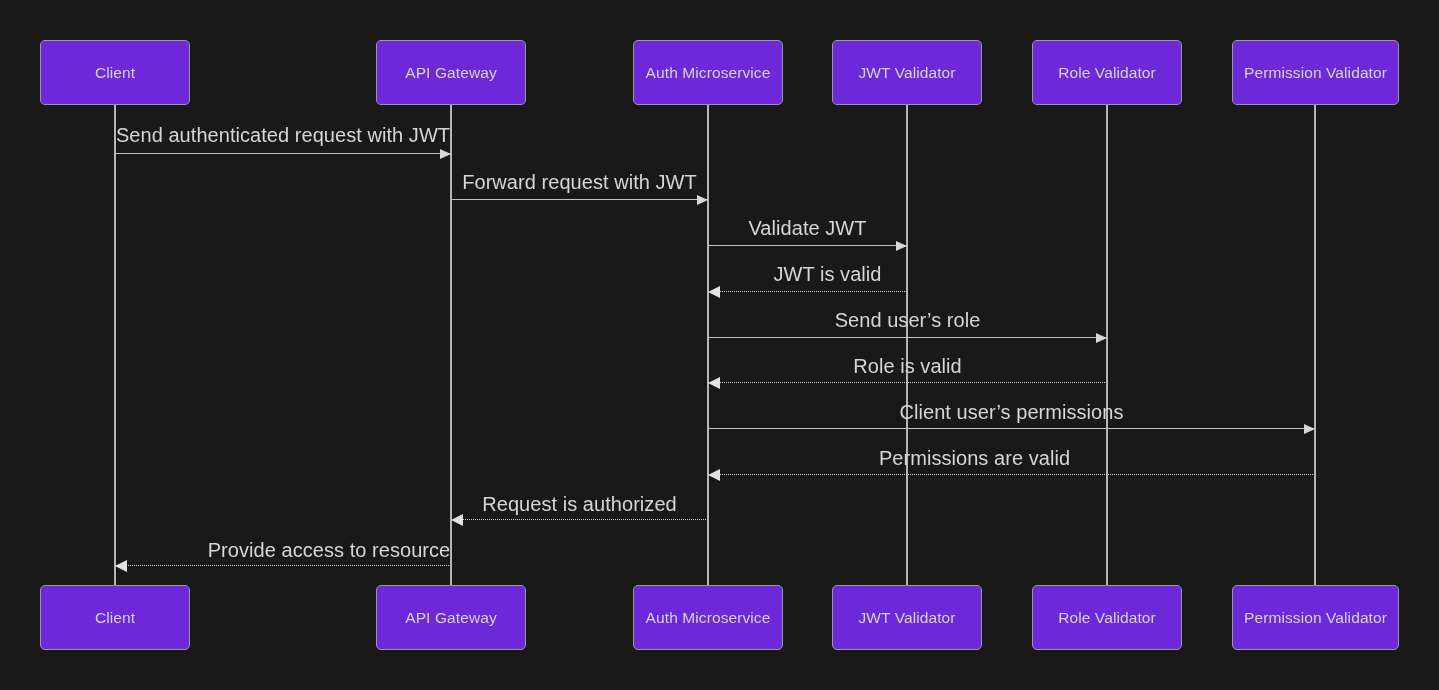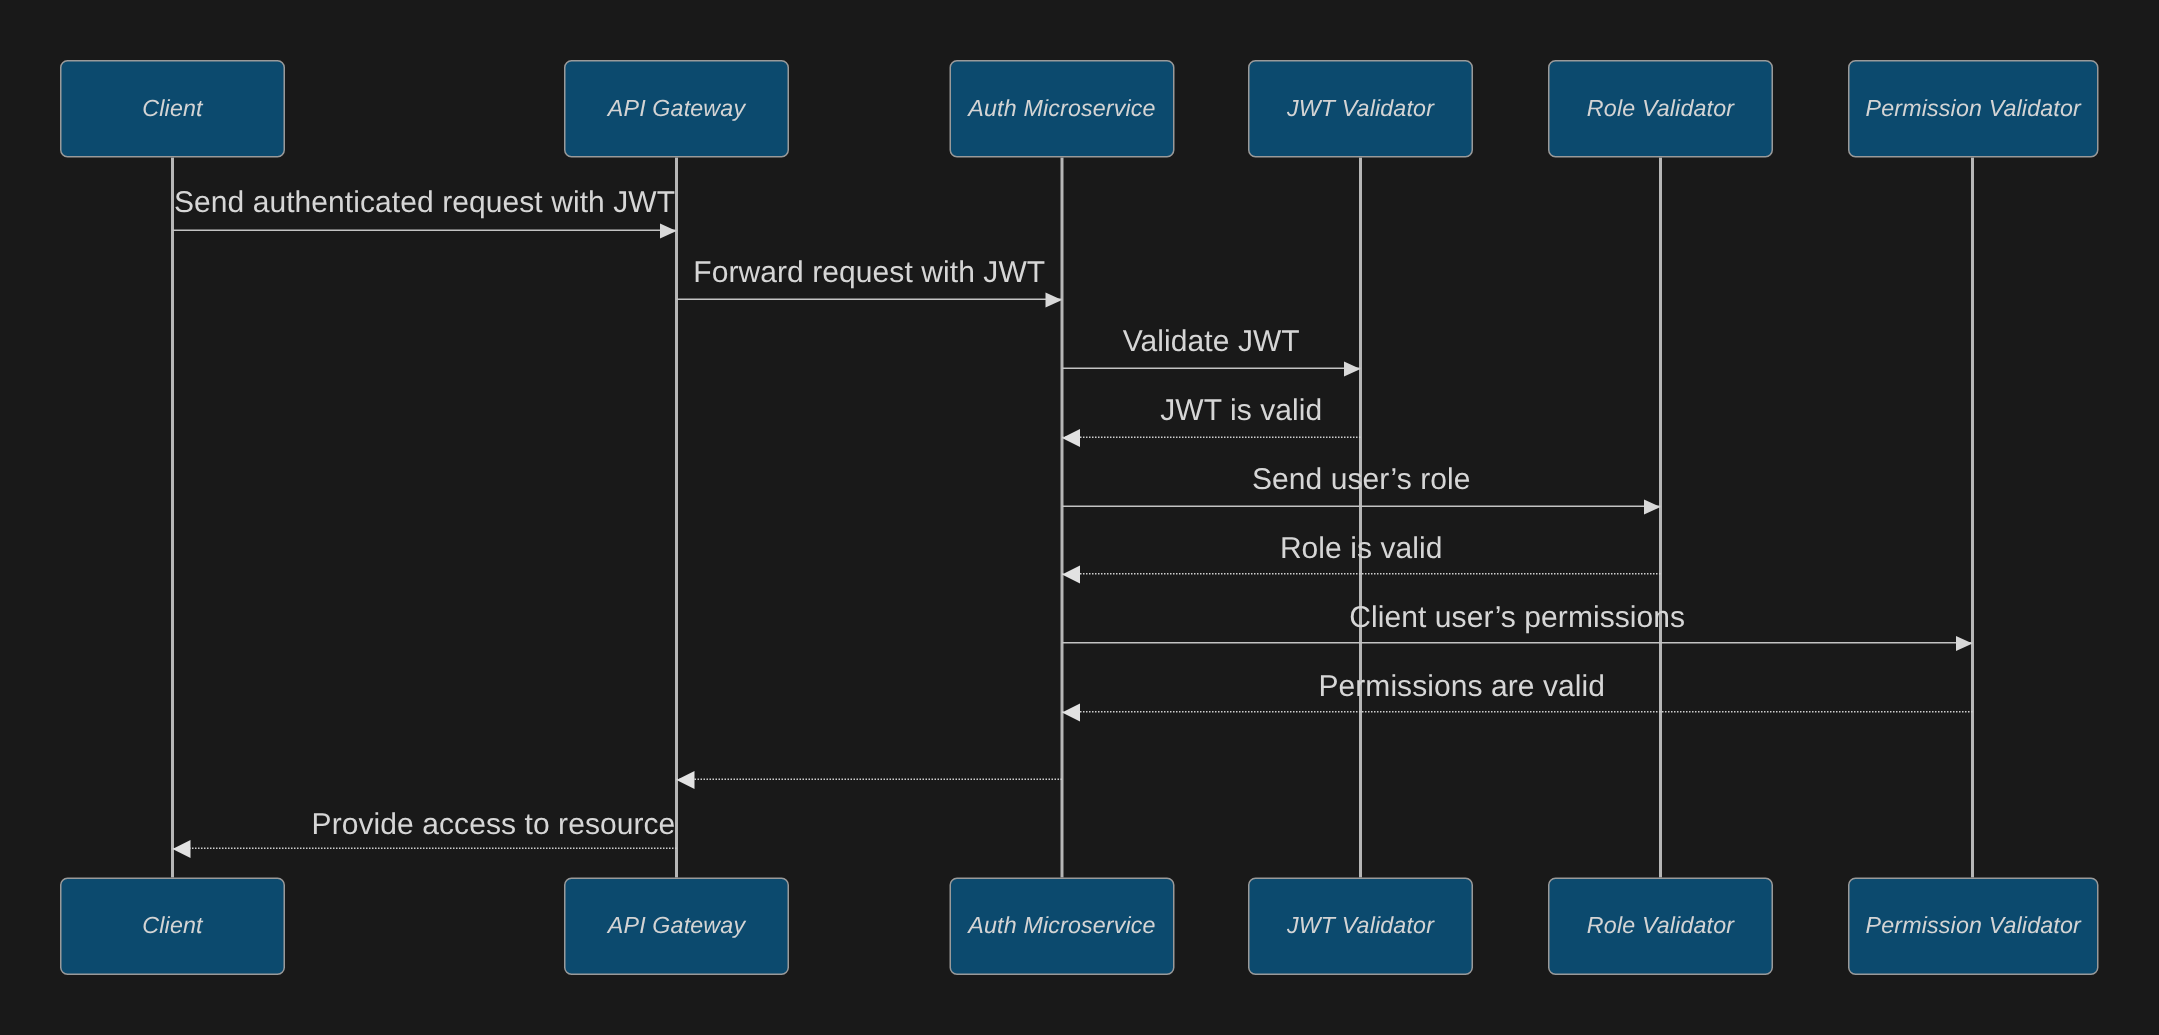--- a/index.html
+++ b/index.html
@@ -14,32 +14,31 @@
   #canvas {
     position: relative;
     width: 1439px;
     height: 690px;
     background: #191919;
     overflow: hidden;
   }
   .participant-box {
     position: absolute;
     box-sizing: border-box;
-    background: #0c4a6e;
+    background: #6d28d9;
     border: 1.6px solid #9a9a9a;
     border-radius: 5px;
     display: flex;
     align-items: center;
     justify-content: center;
     color: #d4d4d4;
     font-size: 15.5px;
     letter-spacing: 0.1px;
     white-space: nowrap;
     z-index: 3;
-    font-style: italic;
   }
   .lifeline {
     position: absolute;
     width: 2px;
     background: #b6b6b6;
     z-index: 1;
   }
   .msg-line {
     position: absolute;
     height: 0;
@@ -140,16 +139,17 @@
     <div class="arrow-head left" style="left: 708px; top: 377px;"></div>
     <div class="msg-label" style="left: 708px; width: 399px; top: 355px;">Role is valid</div>
     <div class="msg-line" style="left: 708px; top: 428px; width: 607px;"></div>
     <div class="arrow-head right" style="left: 1304px; top: 423.5px;"></div>
     <div class="msg-label" style="left: 708px; width: 607px; top: 401px;">Client user’s permissions</div>
     <div class="msg-line dotted" style="left: 708px; top: 474px; width: 607px;"></div>
     <div class="arrow-head left" style="left: 708px; top: 469px;"></div>
     <div class="msg-label" style="left: 708px; width: 533px; top: 447px;">Permissions are valid</div>
     <div class="msg-line dotted" style="left: 451px; top: 519px; width: 257px;"></div>
     <div class="arrow-head left" style="left: 451px; top: 514px;"></div>
+    <div class="msg-label" style="left: 451px; width: 257px; top: 493px;">Request is authorized</div>
     <div class="msg-line dotted" style="left: 115px; top: 565px; width: 336px;"></div>
     <div class="arrow-head left" style="left: 115px; top: 560px;"></div>
     <div class="msg-label" style="left: 115px; width: 336px; top: 539px; padding-left: 46px;">Provide access to resource</div>
   </div>
 
 </body></html>

